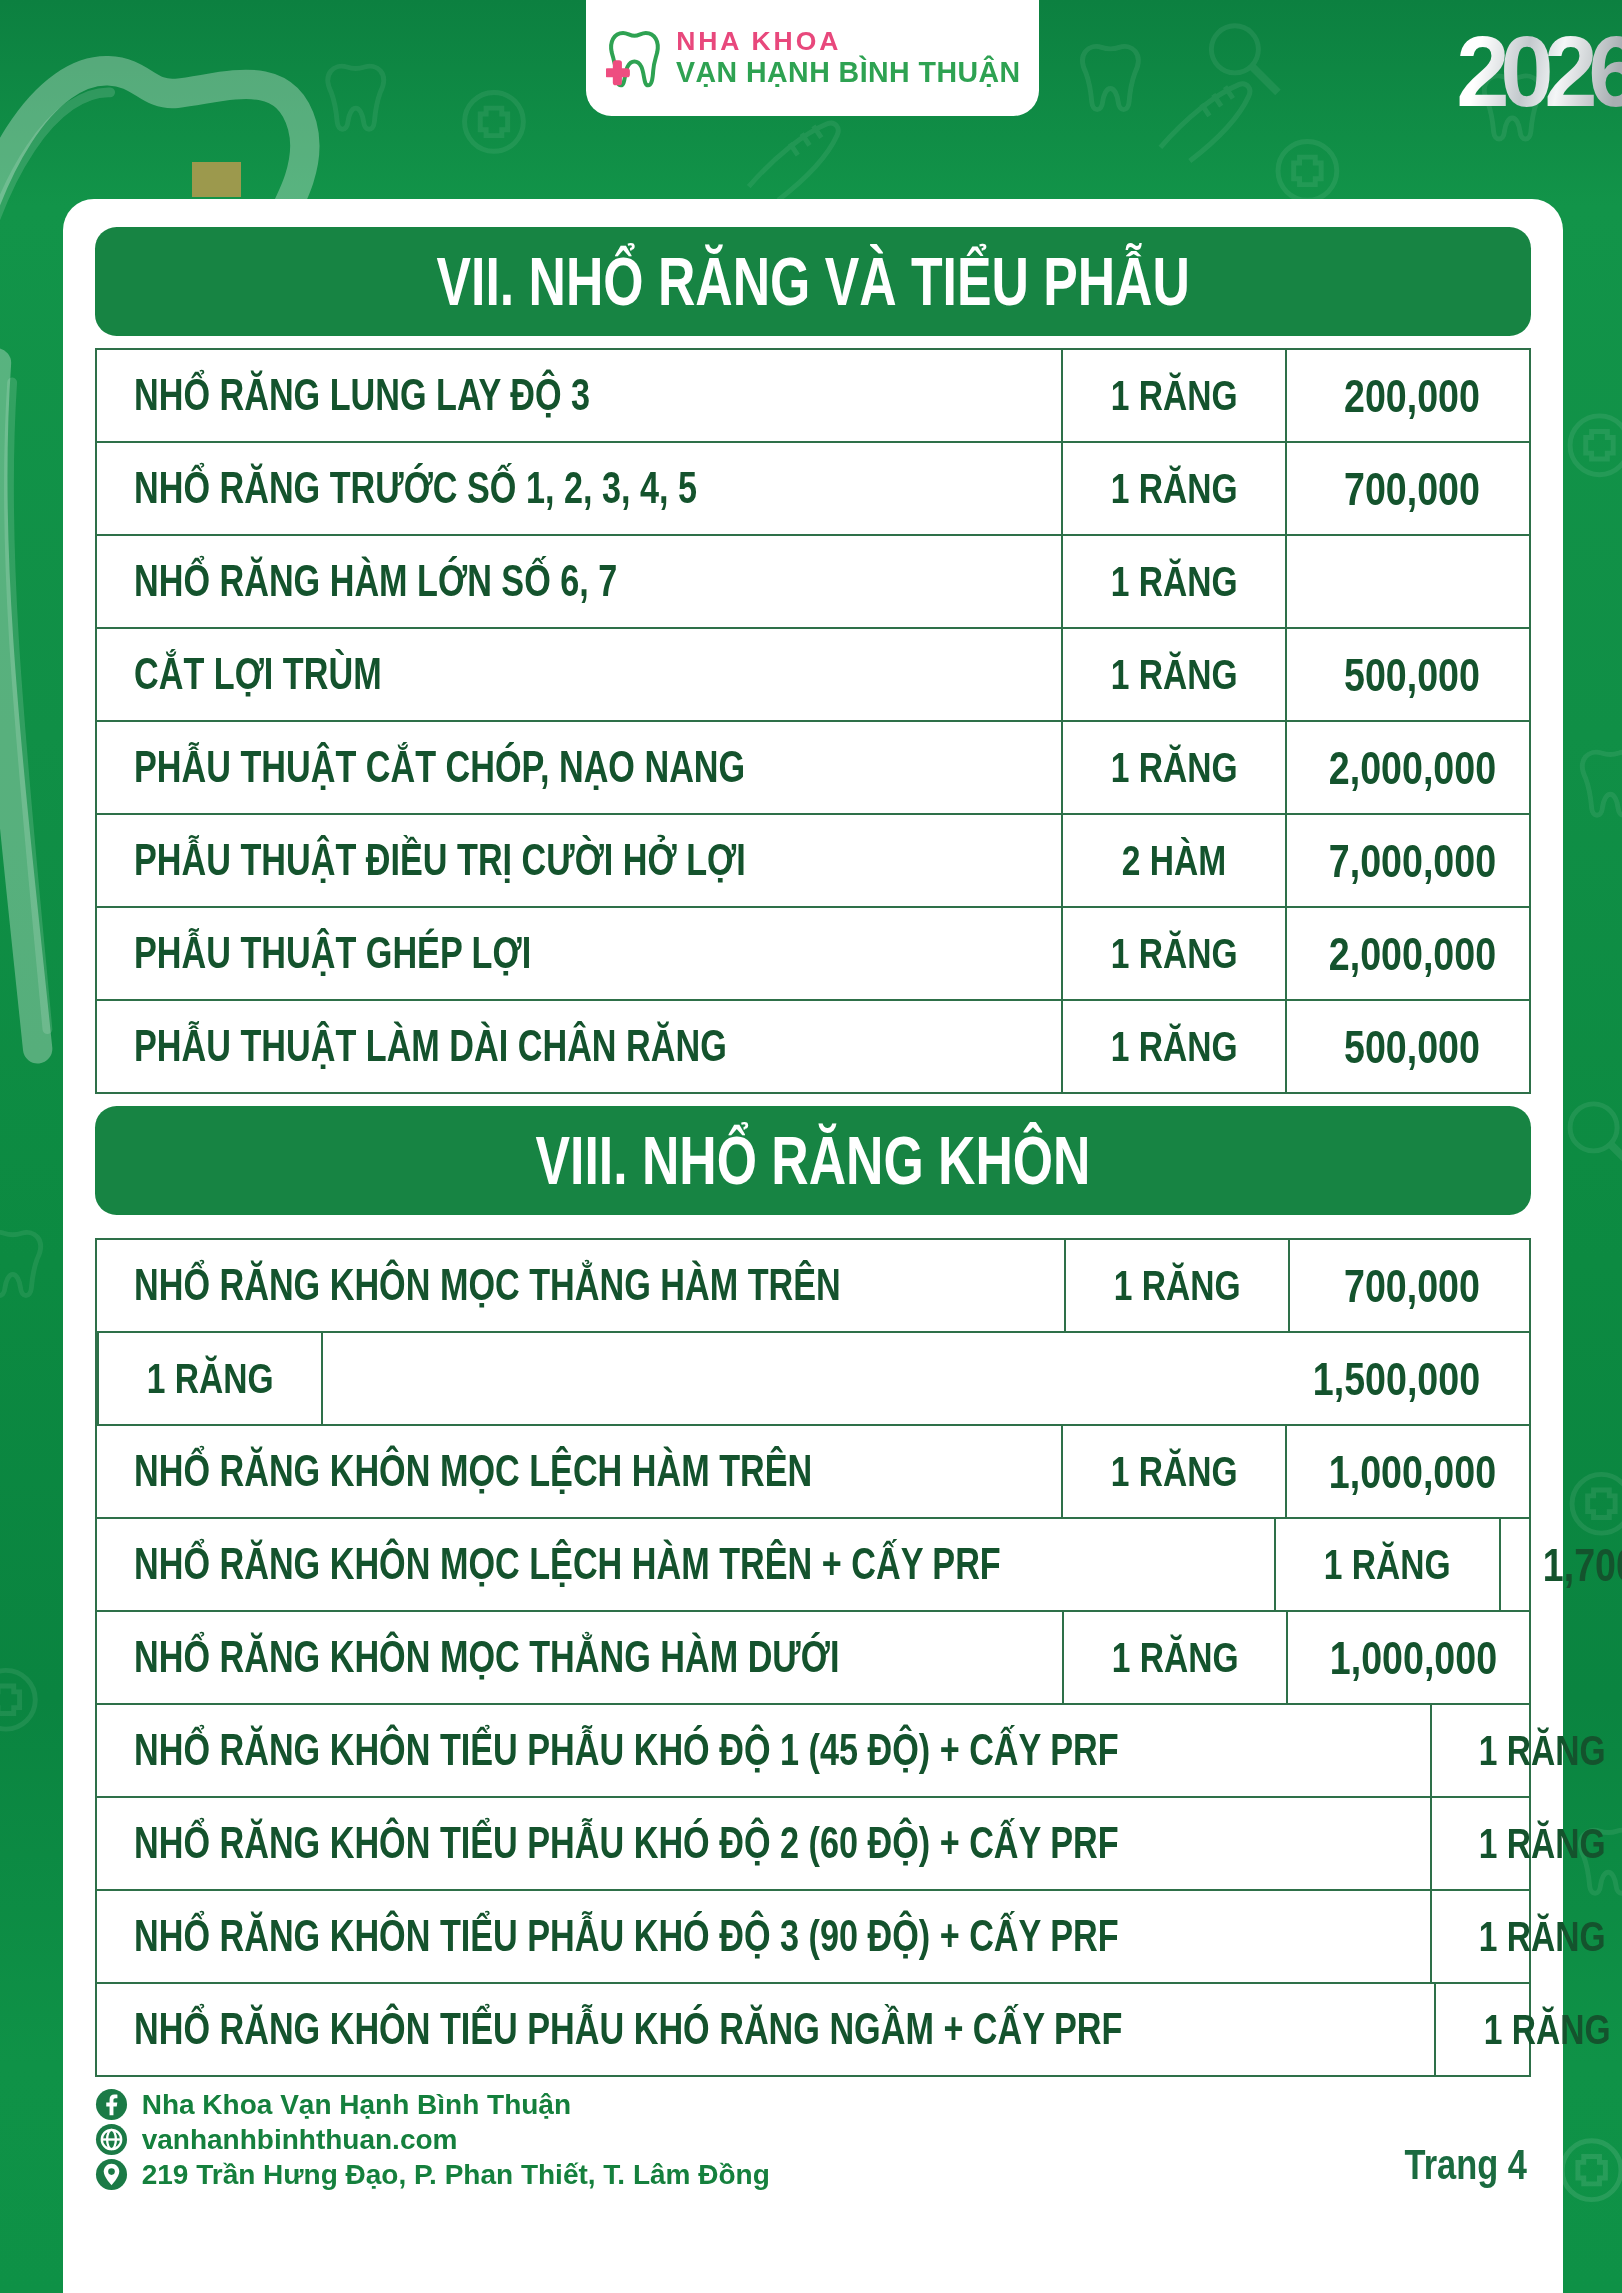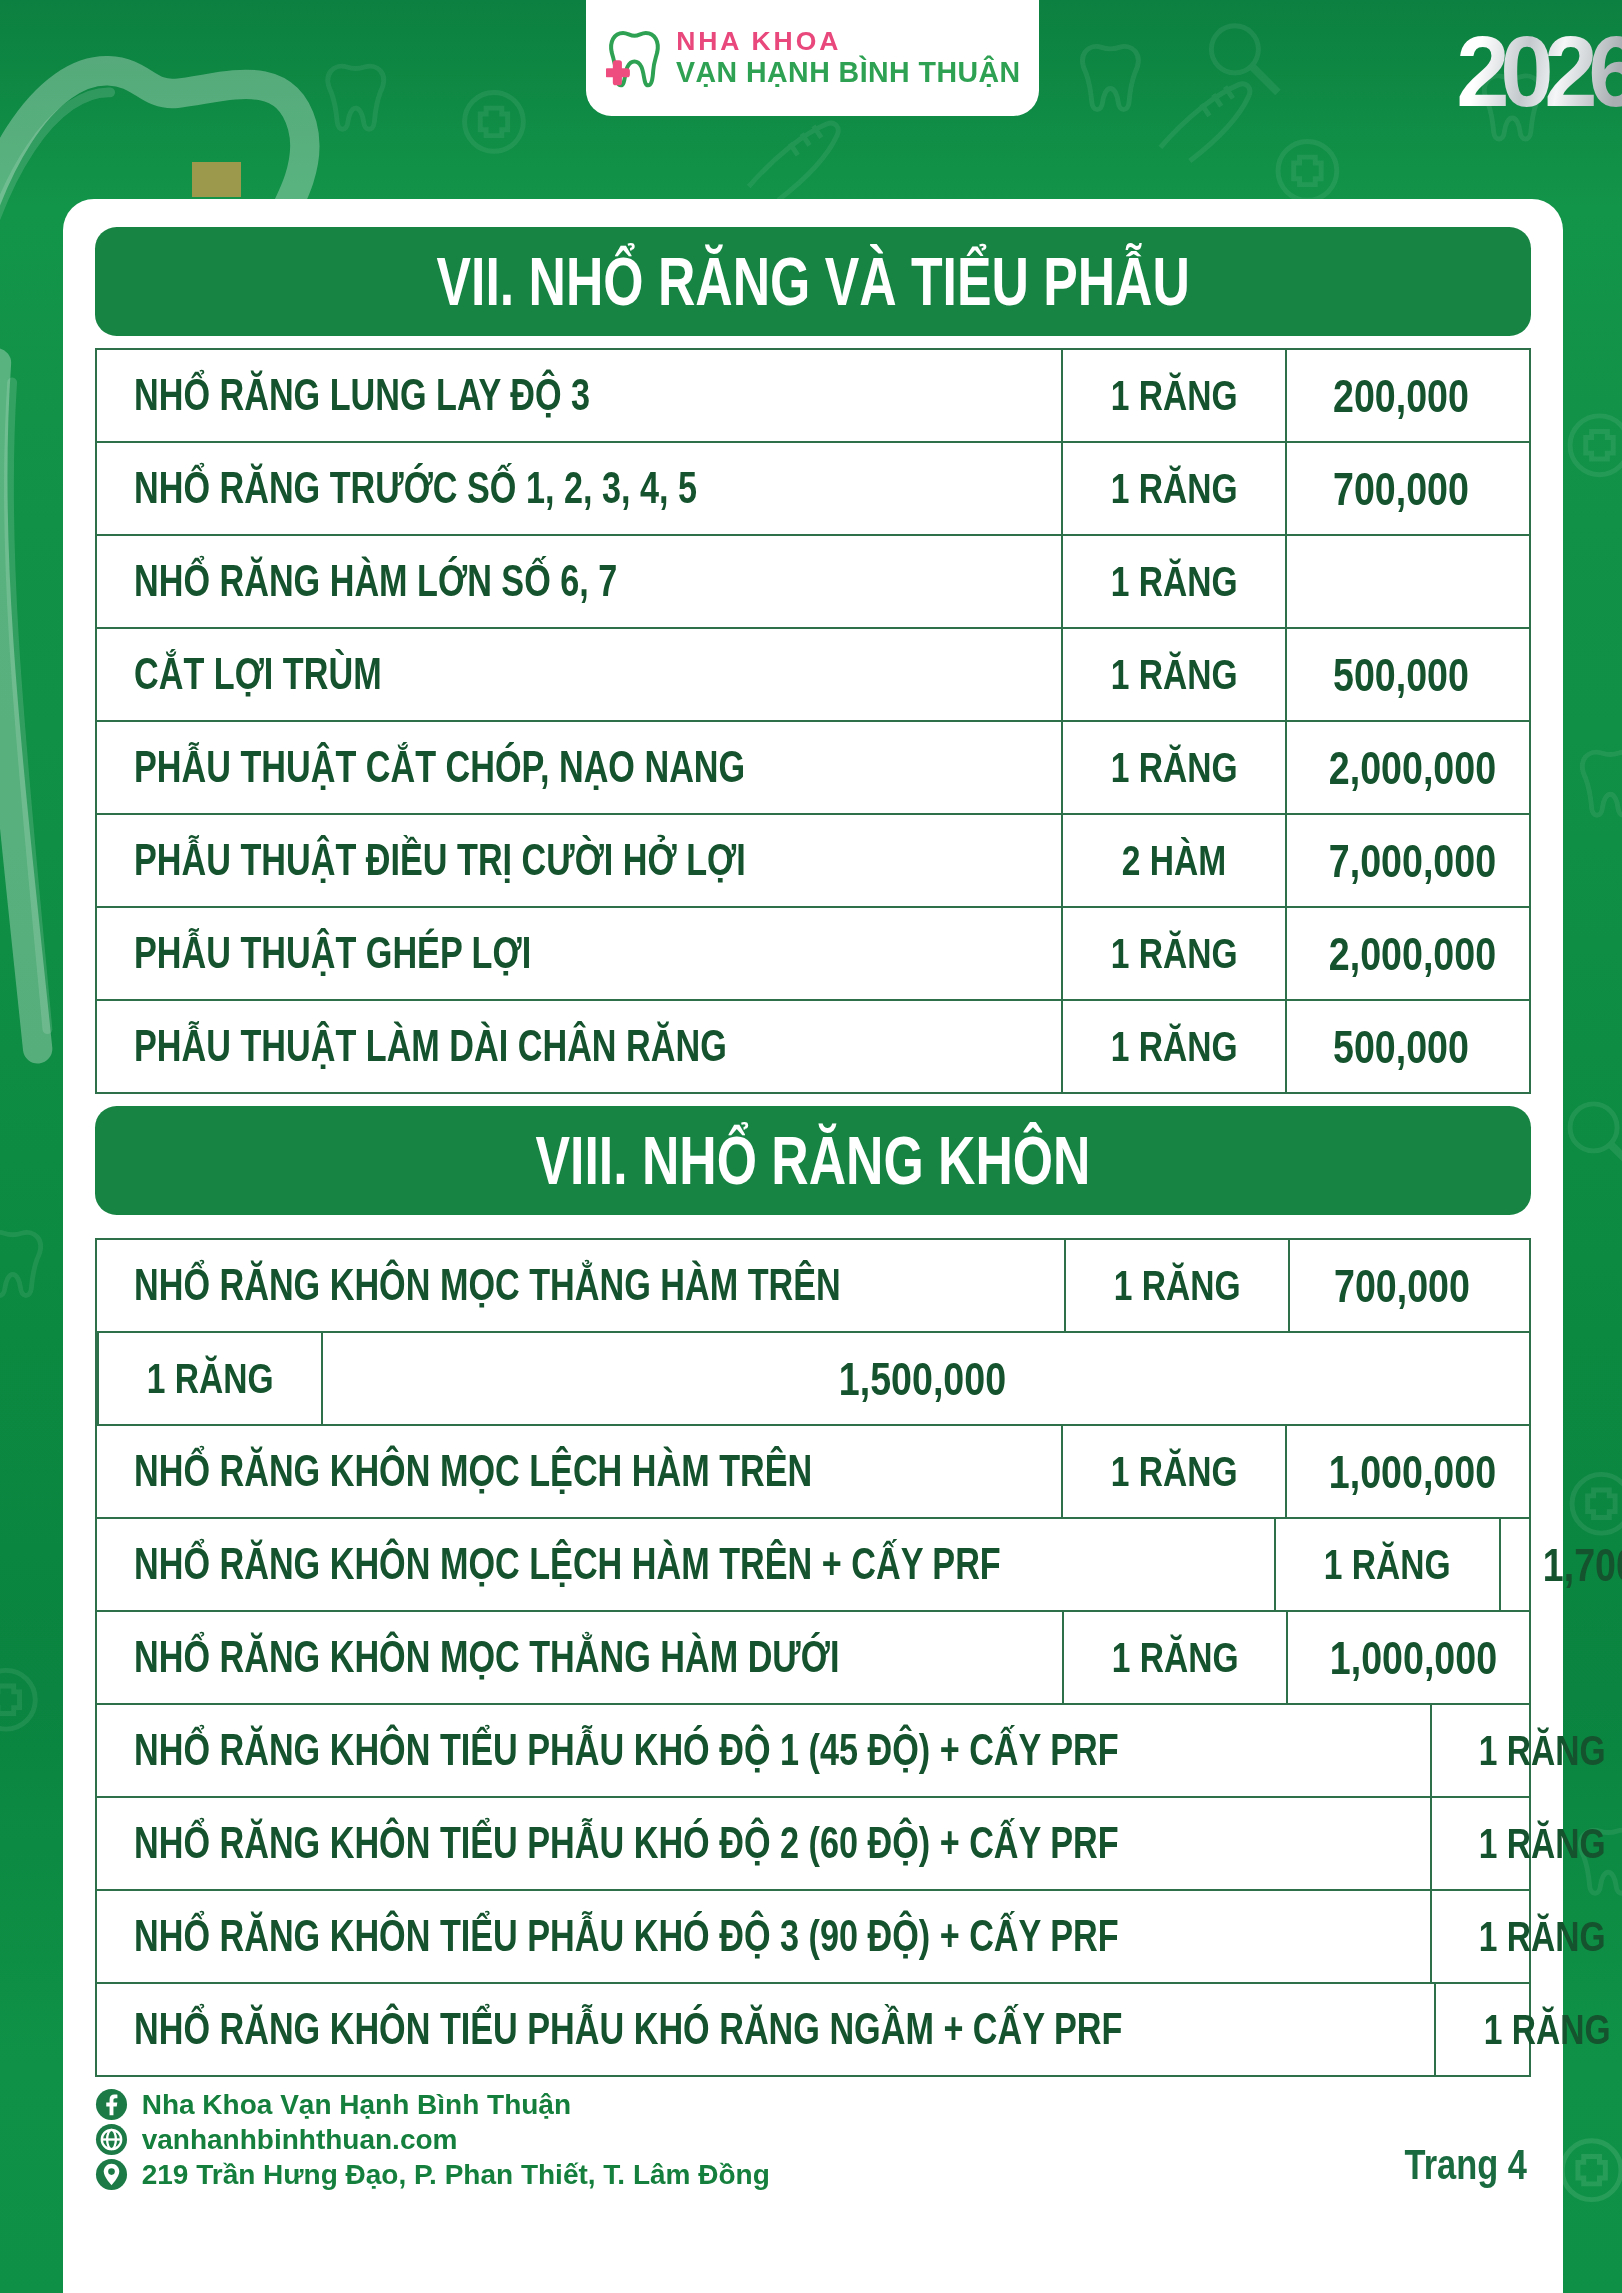--- a/index.html
+++ b/index.html
@@ -34,21 +34,21 @@
   .price-table.first{margin-top:11.8px;}
   .price-table.second{margin-top:22.5px;}
   .row{display:flex;height:91px;border-top:2px solid #2e7049;}
   .row:first-child{border-top:none;}
   .cell{display:flex;align-items:center;box-sizing:border-box;color:#14532d;font-weight:700;}
   .cell .cond{display:inline-block;white-space:nowrap;}
   .cell.name{flex:0 0 67.3%;padding-left:37px;font-size:45px;}
   .cell.name .cond{transform:scaleX(.76);transform-origin:left center;}
   .cell.unit{flex:0 0 15.8%;justify-content:center;border-left:2px solid #2e7049;border-right:2px solid #2e7049;font-size:43px;}
   .cell.unit .cond{transform:scaleX(.78);transform-origin:center center;}
-  .cell.price{flex:1 1 auto;justify-content:center;padding-right:49px;font-size:47px;}
+  .cell.price{flex:1 1 auto;justify-content:flex-end;padding-right:49px;font-size:47px;}
   .cell.price .cond{transform:scaleX(.8);transform-origin:right center;}
 
   
   .footer{margin:11.8px 36px 0 32px;display:flex;justify-content:space-between;align-items:flex-start;}
   .contact{display:flex;flex-direction:column;gap:2.9px;}
   .contact-line{display:flex;align-items:center;gap:13.7px;height:32px;}
   .contact-line .txt{color:#15803d;font-weight:700;font-size:28px;white-space:nowrap;}
   .page-num{color:#1b6b40;font-weight:700;font-size:43px;margin-top:51px;display:inline-block;transform:scaleX(.8);transform-origin:right center;}
 </style>
 </head>

